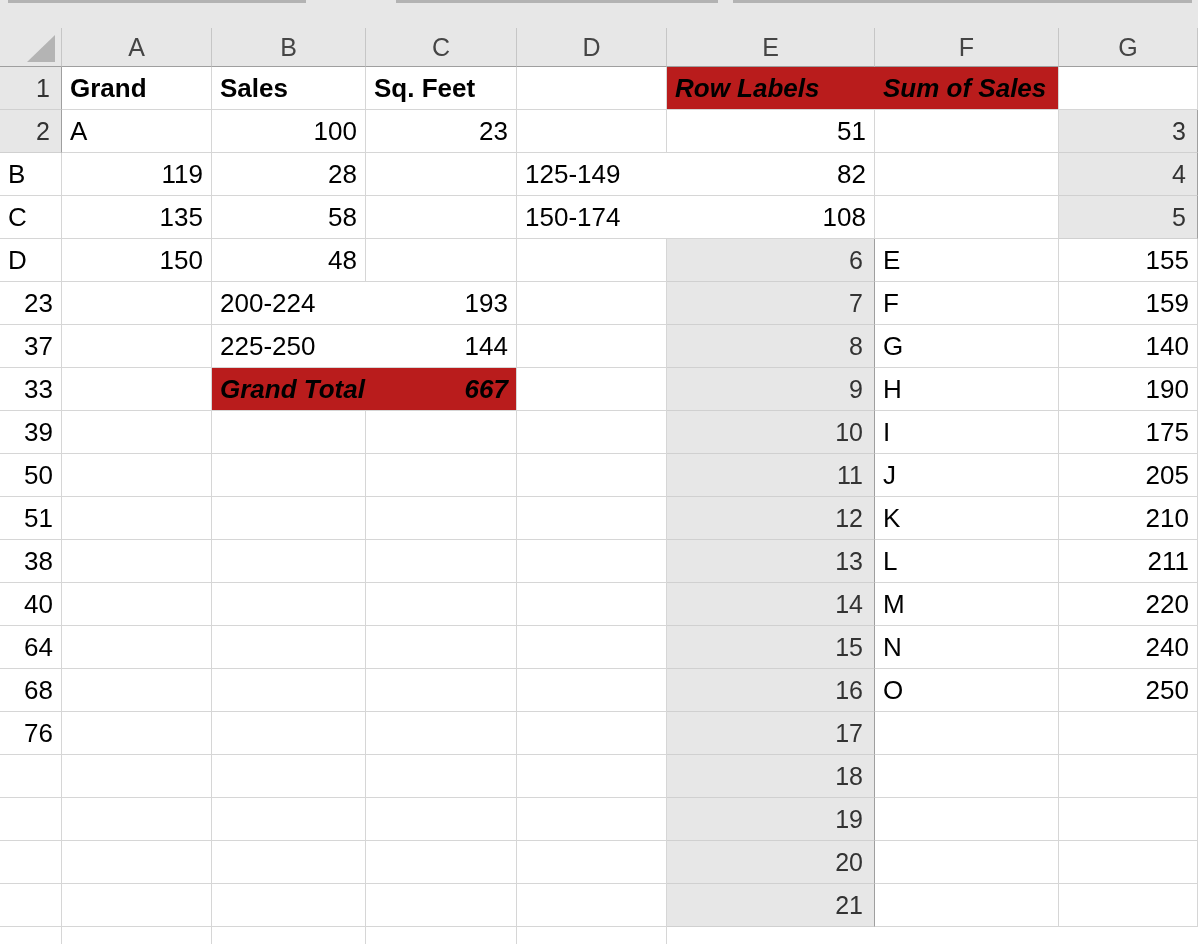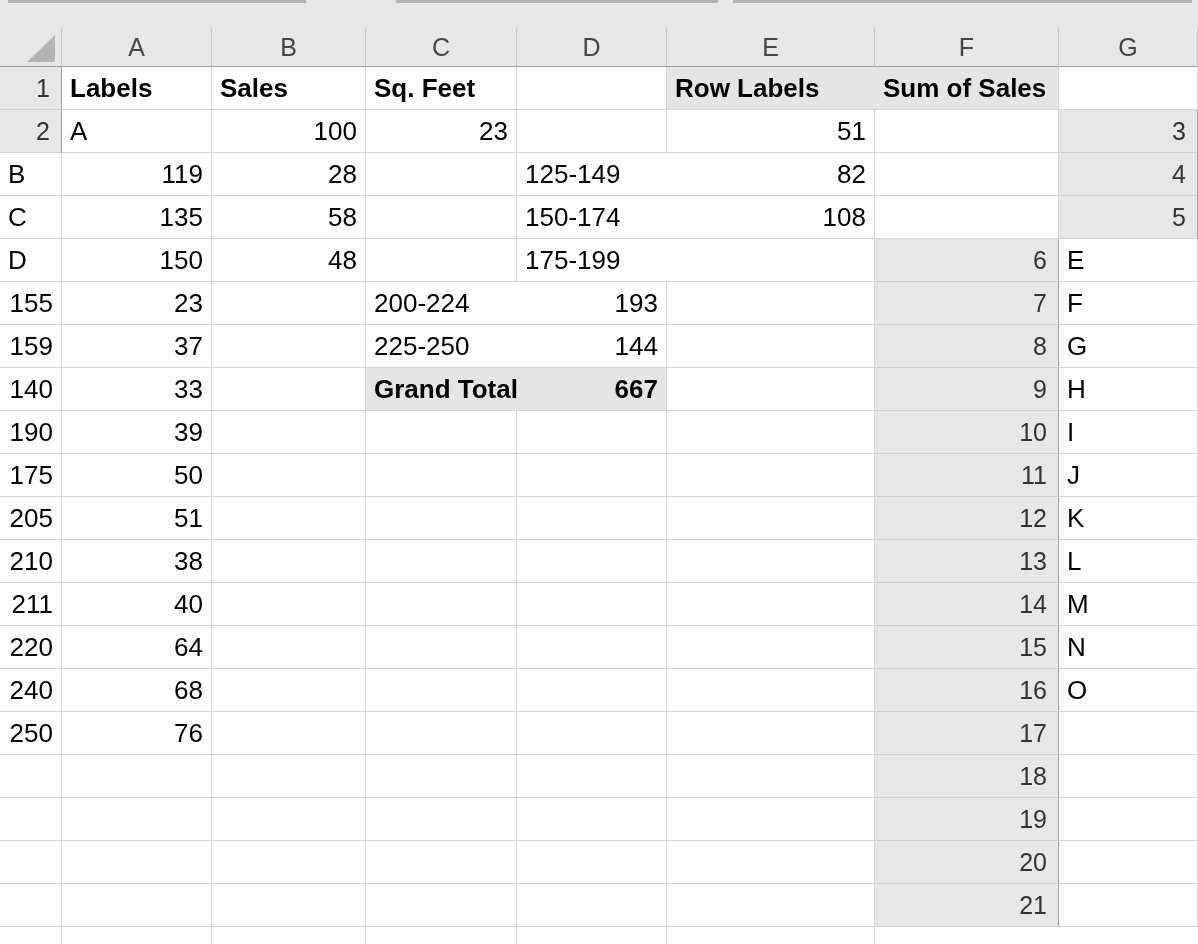--- a/index.html
+++ b/index.html
@@ -41,21 +41,21 @@
 
   
   .cell{
     background:#fff;color:#000;font-size:26px;
     display:flex;align-items:center;
     padding:0 8px;white-space:nowrap;overflow:hidden;
     border-right:1px solid #d6d6d6;border-bottom:1px solid #d6d6d6;
   }
   .num{justify-content:flex-end;}
   .b{font-weight:700;}
-  .pv{background:#e5e5e5;}
+  .pv{background:#b91c1c;font-style:italic;}
   .norbd{border-right:none;padding-right:0;}
   .rel{position:relative;}
 </style>
 </head>
 <body>
 
 <div class="screen">
 
   <div class="chrome">
     <div class="seg" style="left:8px;width:298px;"></div>
@@ -68,21 +68,21 @@
         <div class="corner-tri"></div>
       </div>
       <div class="hc">A</div>
       <div class="hc">B</div>
       <div class="hc">C</div>
       <div class="hc">D</div>
       <div class="hc">E</div>
       <div class="hc">F</div>
       <div class="hc">G</div>
       <div class="rh">1</div>
-      <div class="cell b">Labels</div>
+      <div class="cell b">Grand</div>
       <div class="cell b">Sales</div>
       <div class="cell b">Sq. Feet</div>
       <div class="cell"></div>
       <div class="cell b pv norbd rel">Row Labels</div>
       <div class="cell b pv">Sum of Sales</div>
       <div class="cell"></div>
       <div class="rh">2</div>
       <div class="cell">A</div>
       <div class="cell num">100</div>
       <div class="cell num">23</div>
@@ -103,21 +103,20 @@
       <div class="cell num">58</div>
       <div class="cell"></div>
       <div class="cell norbd">150-174</div>
       <div class="cell num">108</div>
       <div class="cell"></div>
       <div class="rh">5</div>
       <div class="cell">D</div>
       <div class="cell num">150</div>
       <div class="cell num">48</div>
       <div class="cell"></div>
-      <div class="cell norbd">175-199</div>
       <div class="cell"></div>
       <div class="rh">6</div>
       <div class="cell">E</div>
       <div class="cell num">155</div>
       <div class="cell num">23</div>
       <div class="cell"></div>
       <div class="cell norbd">200-224</div>
       <div class="cell num">193</div>
       <div class="cell"></div>
       <div class="rh">7</div>

